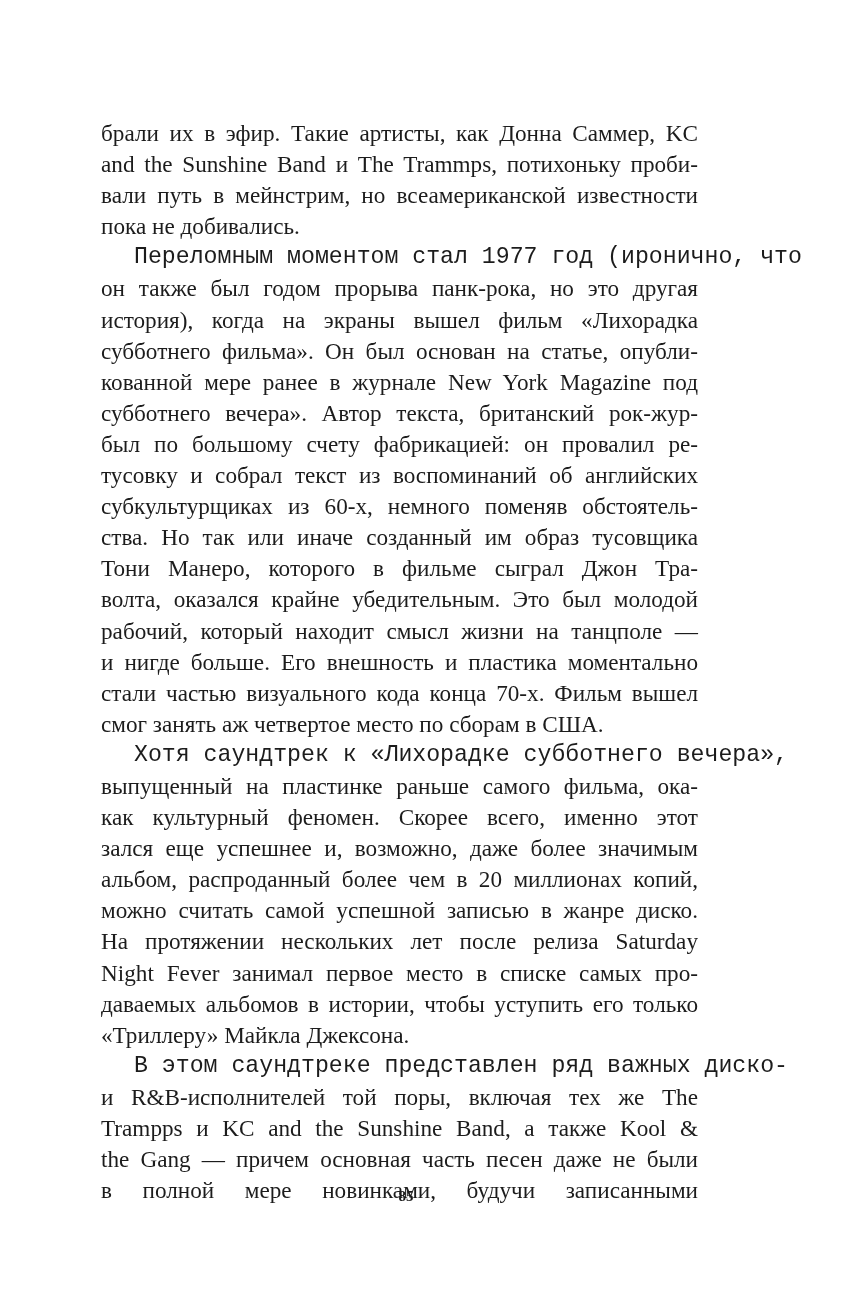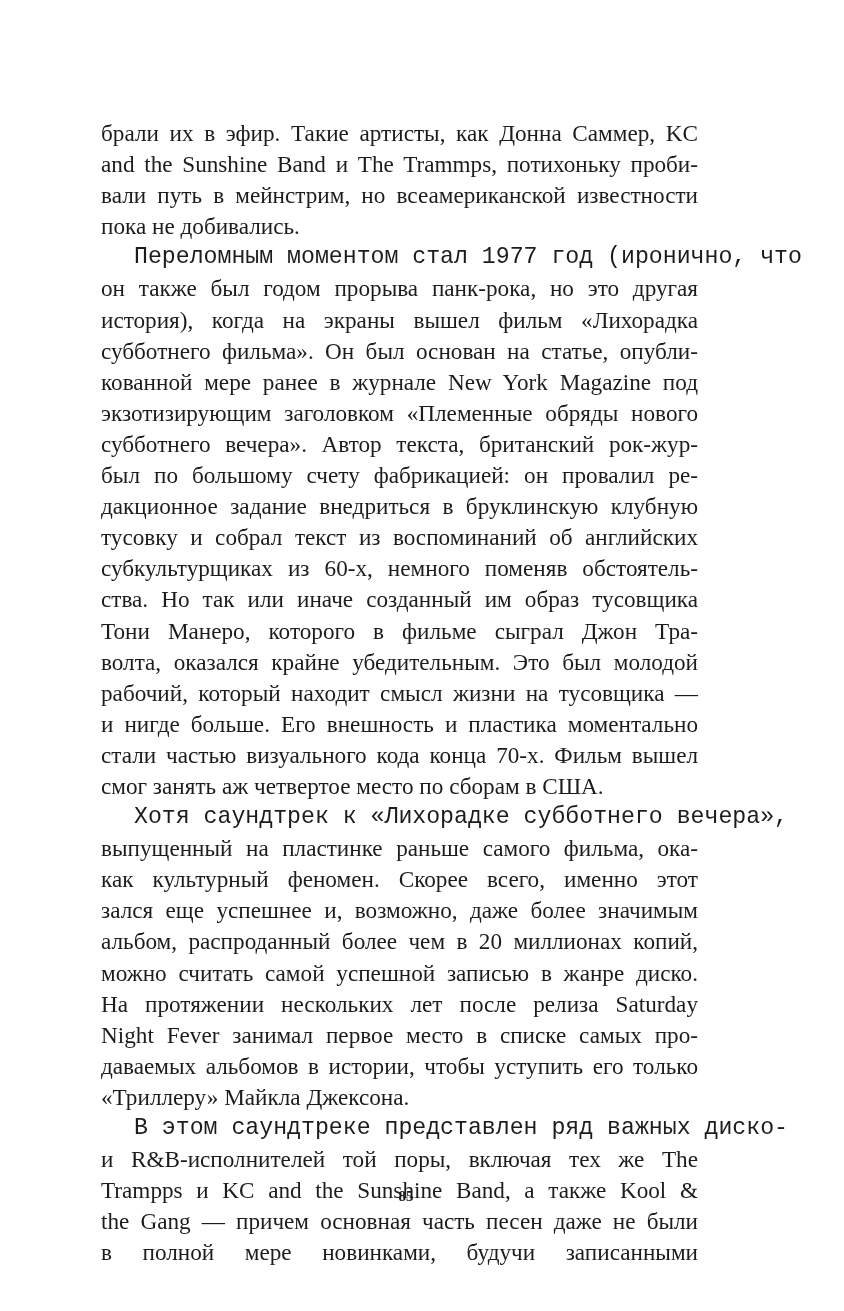--- a/index.html
+++ b/index.html
@@ -61,30 +61,28 @@
     <span class="line">вали путь в мейнстрим, но всеамериканской известности</span>
     <span class="line last">пока не добивались.</span>
   </div>
 
   <div>
     <span class="line indent">Переломным моментом стал 1977 год (иронично, что</span>
     <span class="line">он также был годом прорыва панк-рока, но это другая</span>
     <span class="line">история), когда на экраны вышел фильм «Лихорадка</span>
     <span class="line">субботнего фильма». Он был основан на статье, опубли-</span>
     <span class="line">кованной мере ранее в журнале New York Magazine под</span>
-    <span class="line">экзотизирующим заголовком «Племенные обряды нового</span>
     <span class="line">субботнего вечера». Автор текста, британский рок-жур-</span>
     <span class="line">был по большому счету фабрикацией: он провалил ре-</span>
-    <span class="line">дакционное задание внедриться в бруклинскую клубную</span>
     <span class="line">тусовку и собрал текст из воспоминаний об английских</span>
     <span class="line">субкультурщиках из 60-х, немного поменяв обстоятель-</span>
     <span class="line">ства. Но так или иначе созданный им образ тусовщика</span>
     <span class="line">Тони Манеро, которого в фильме сыграл Джон Тра-</span>
     <span class="line">волта, оказался крайне убедительным. Это был молодой</span>
-    <span class="line">рабочий, который находит смысл жизни на тусовщика —</span>
+    <span class="line">рабочий, который находит смысл жизни на танцполе —</span>
     <span class="line">и нигде больше. Его внешность и пластика моментально</span>
     <span class="line">стали частью визуального кода конца 70-х. Фильм вышел</span>
     <span class="line last">смог занять аж четвертое место по сборам в США.</span>
   </div>
 
   <div>
     <span class="line indent">Хотя саундтрек к «Лихорадке субботнего вечера»,</span>
     <span class="line">выпущенный на пластинке раньше самого фильма, ока-</span>
     <span class="line">как культурный феномен. Скорее всего, именно этот</span>
     <span class="line">зался еще успешнее и, возможно, даже более значимым</span>

